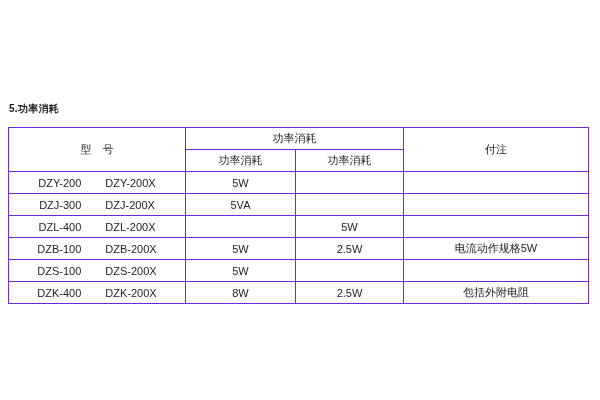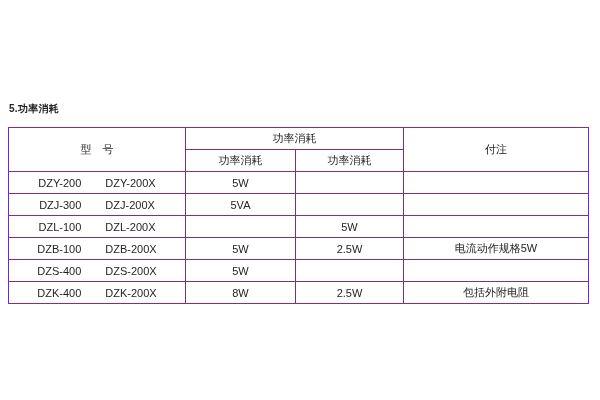--- a/index.html
+++ b/index.html
@@ -96,21 +96,21 @@
           <span>DZJ-200X</span>
         </span>
       </td>
       <td>5VA</td>
       <td></td>
       <td></td>
     </tr>
     <tr>
       <td>
         <span class="model-pair">
-          <span>DZL-100</span>
+          <span>DZL-400</span>
           <span>DZL-200X</span>
         </span>
       </td>
       <td></td>
       <td>5W</td>
       <td></td>
     </tr>
     <tr>
       <td>
         <span class="model-pair">
@@ -118,21 +118,21 @@
           <span>DZB-200X</span>
         </span>
       </td>
       <td>5W</td>
       <td>2.5W</td>
       <td>电流动作规格5W</td>
     </tr>
     <tr>
       <td>
         <span class="model-pair">
-          <span>DZS-400</span>
+          <span>DZS-100</span>
           <span>DZS-200X</span>
         </span>
       </td>
       <td>5W</td>
       <td></td>
       <td></td>
     </tr>
     <tr>
       <td>
         <span class="model-pair">

